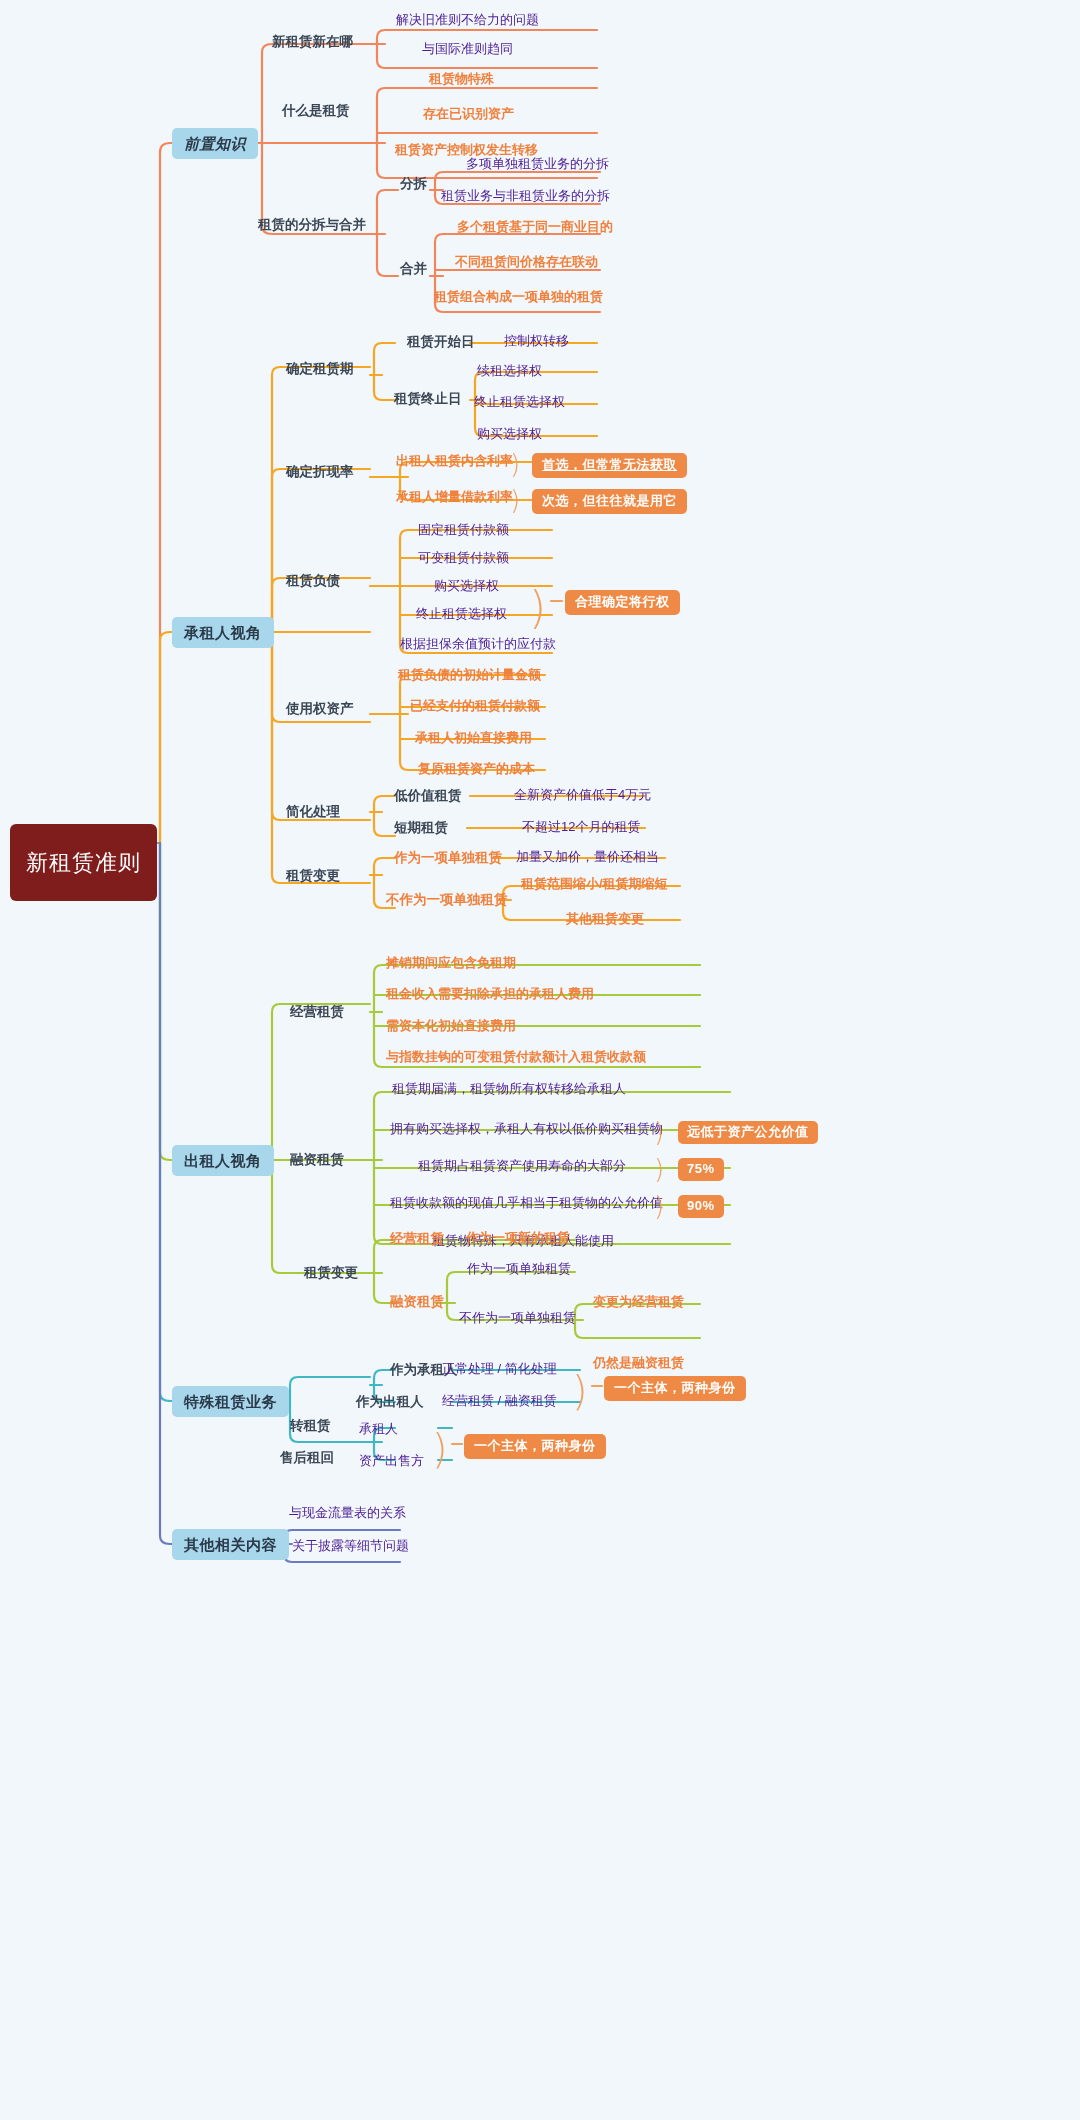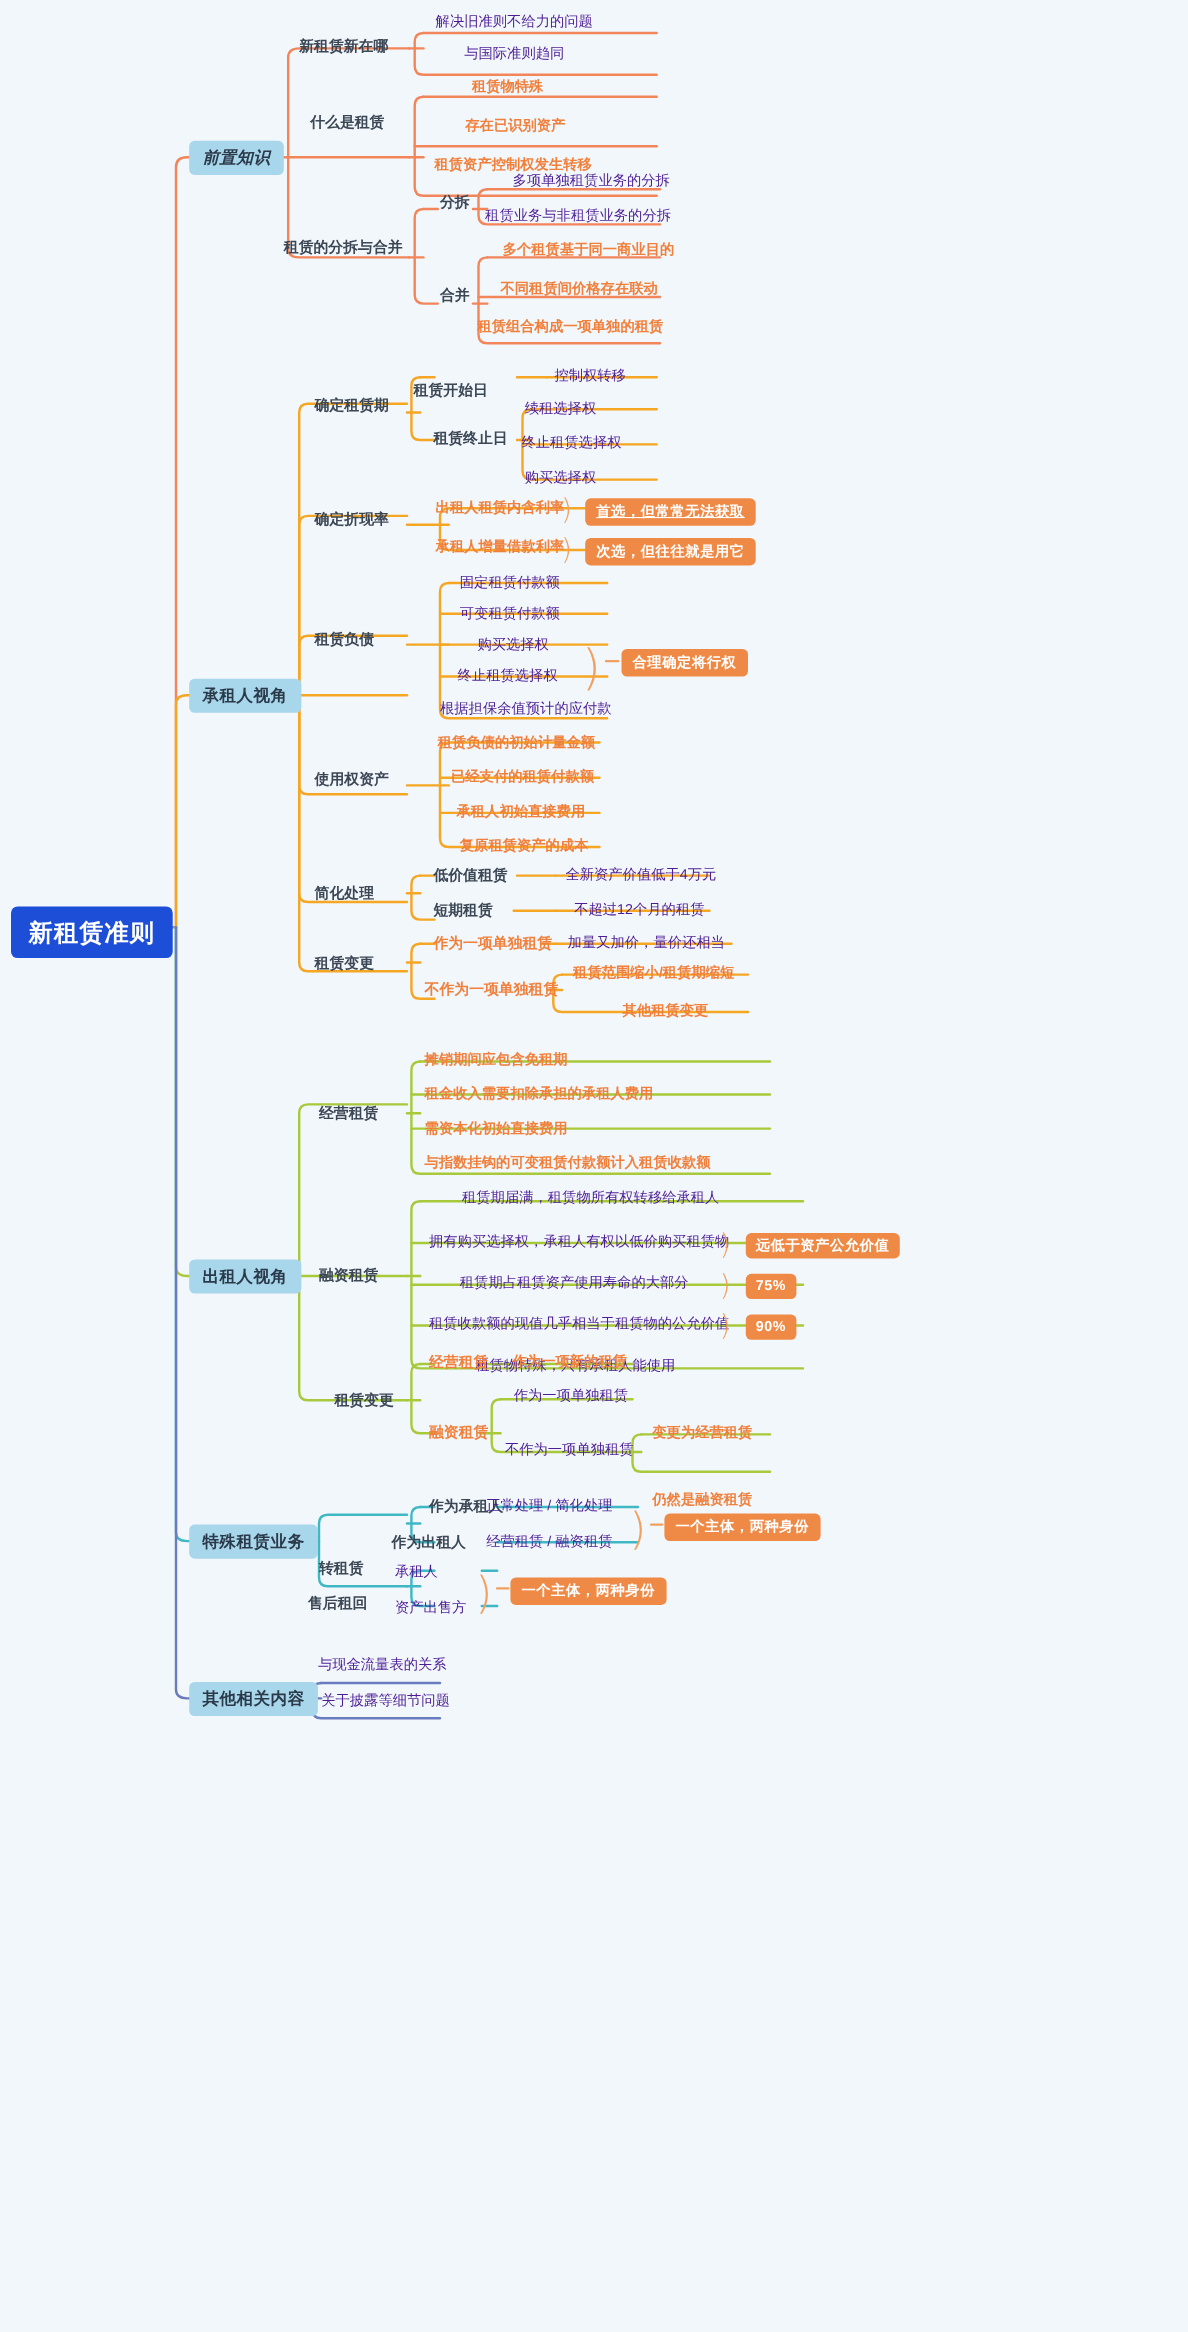--- a/index.html
+++ b/index.html
@@ -23,26 +23,26 @@
   }
   .node {
     position: absolute;
     white-space: nowrap;
     line-height: 1.15;
     display: flex;
     align-items: center;
   }
   
   .root {
-    background: #1d4ed8;
+    background: #7f1d1d;
     color: #ffffff;
     font-size: 22px;
-    font-weight: bold;
+    font-weight: normal;
     border-radius: 6px;
-    padding: 11px 16px;
+    padding: 26px 16px;
     letter-spacing: 1px;
   }
   
   .l1 {
     background: #a8d6ea;
     color: #2b3a4a;
     font-size: 15px;
     font-weight: bold;
     border-radius: 5px;
     padding: 7px 12px;
@@ -265,21 +265,21 @@
   <div class="node leaf" style="left:437px; top:187px;">租赁业务与非租赁业务的分拆</div>
 
   <div class="node l2" style="left:396px; top:259px;">合并</div>
   <div class="node leaf org" style="left:453px; top:218px;">多个租赁基于同一商业目的</div>
   <div class="node leaf org" style="left:451px; top:253px;">不同租赁间价格存在联动</div>
   <div class="node leaf org" style="left:430px; top:288px;">租赁组合构成一项单独的租赁</div>
 
   <div class="node l1" style="left:172px; top:617px;">承租人视角</div>
 
   <div class="node l2" style="left:282px; top:359px;">确定租赁期</div>
-  <div class="node l2" style="left:372px; top:332px;margin-top:13px;">租赁开始日</div>
+  <div class="node l2" style="left:403px; top:332px;">租赁开始日</div>
   <div class="node leaf" style="left:500px; top:332px;">控制权转移</div>
   <div class="node l2" style="left:390px; top:389px;">租赁终止日</div>
   <div class="node leaf" style="left:473px; top:362px;">续租选择权</div>
   <div class="node leaf" style="left:470px; top:393px;">终止租赁选择权</div>
   <div class="node leaf" style="left:473px; top:425px;">购买选择权</div>
 
   <div class="node l2" style="left:282px; top:462px;">确定折现率</div>
   <div class="node leaf org" style="left:392px; top:452px;">出租人租赁内含利率</div>
   <div class="brace" style="left:510px; top:449px;">)</div>
   <div class="node badge" style="left:532px; top:453px;text-decoration:underline;">首选，但常常无法获取</div>
@@ -317,21 +317,21 @@
 
   <div class="node l1" style="left:172px; top:1145px;">出租人视角</div>
 
   <div class="node l2" style="left:286px; top:1002px;">经营租赁</div>
   <div class="node leaf org" style="left:382px; top:954px;">摊销期间应包含免租期</div>
   <div class="node leaf org" style="left:382px; top:985px;">租金收入需要扣除承担的承租人费用</div>
   <div class="node leaf org" style="left:382px; top:1017px;">需资本化初始直接费用</div>
   <div class="node leaf org" style="left:382px; top:1048px;">与指数挂钩的可变租赁付款额计入租赁收款额</div>
 
   <div class="node l2" style="left:286px; top:1150px;">融资租赁</div>
-  <div class="node leaf" style="left:416px; top:1080px;">租赁期届满，租赁物所有权转移给承租人</div>
+  <div class="node leaf" style="left:388px; top:1080px;">租赁期届满，租赁物所有权转移给承租人</div>
   <div class="node leaf" style="left:386px; top:1120px;">拥有购买选择权，承租人有权以低价购买租赁物</div>
   <div class="brace" style="left:654px; top:1117px;">)</div>
   <div class="node badge small" style="left:678px; top:1121px;">远低于资产公允价值</div>
   <div class="node leaf" style="left:414px; top:1157px;">租赁期占租赁资产使用寿命的大部分</div>
   <div class="brace" style="left:654px; top:1154px;">)</div>
   <div class="node badge small" style="left:678px; top:1158px;">75%</div>
   <div class="node leaf" style="left:386px; top:1194px;">租赁收款额的现值几乎相当于租赁物的公允价值</div>
   <div class="brace" style="left:654px; top:1191px;">)</div>
   <div class="node badge small" style="left:678px; top:1195px;">90%</div>
   <div class="node leaf" style="left:428px; top:1232px;">租赁物特殊，只有承租人能使用</div>

